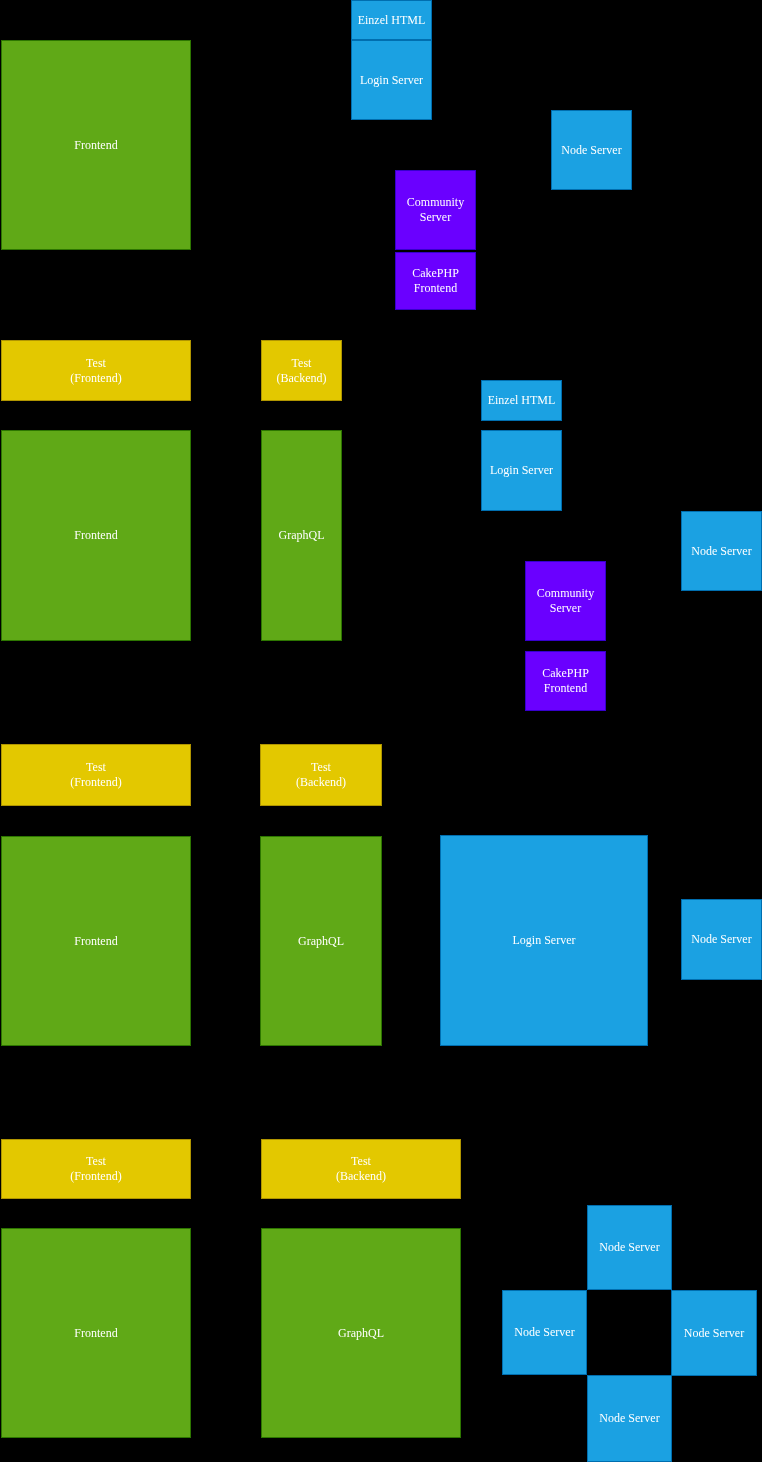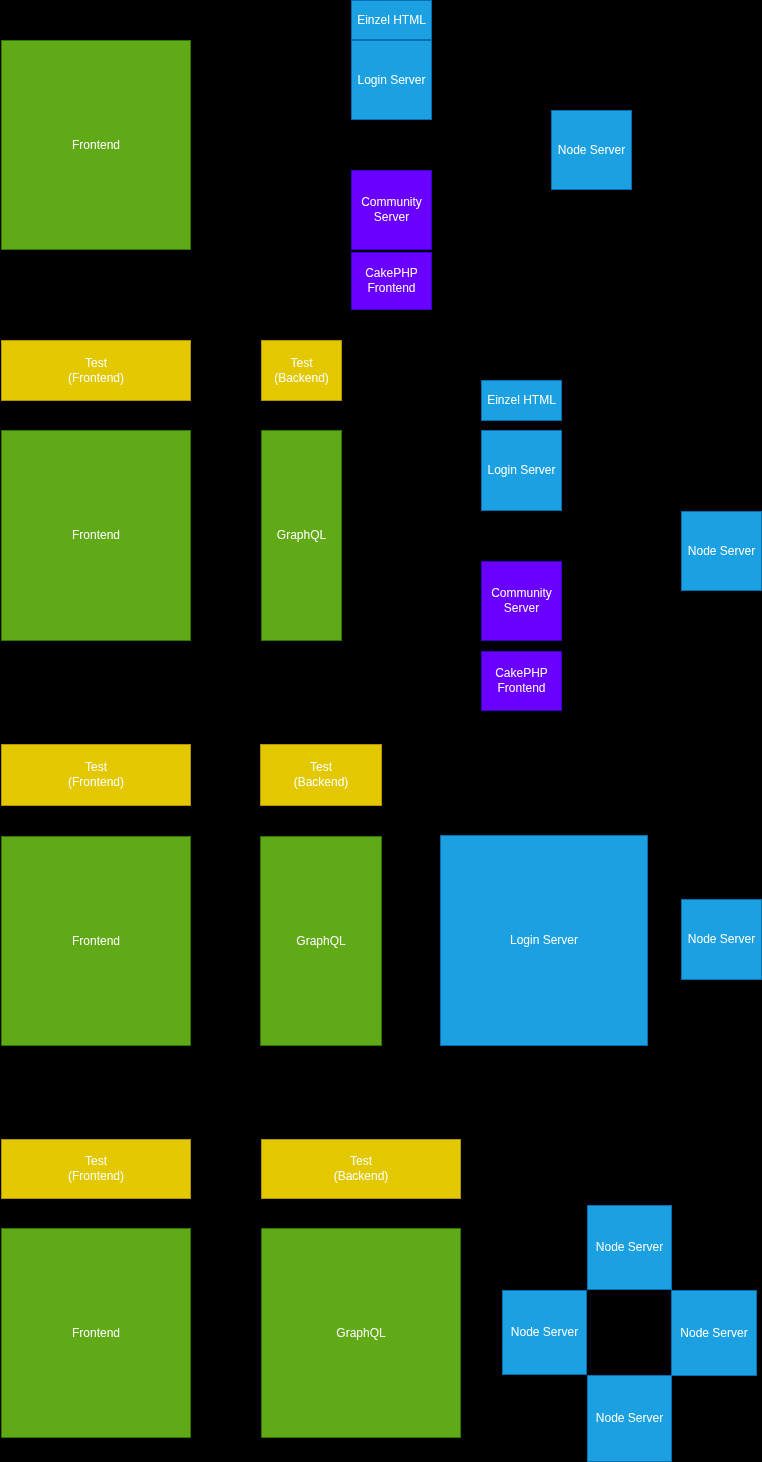--- a/index.html
+++ b/index.html
@@ -21,24 +21,25 @@
     border: 1px solid;
     display: flex;
     align-items: center;
     justify-content: center;
     text-align: center;
     color: var(--text, #fff);
     font-size: 12px;
     line-height: 1.25;
     white-space: pre-line;
     overflow: hidden;
+    font-family: Liberation Serif, serif;
   }
   .c-green  { background: var(--green-fill);  border-color: var(--green-stroke); }
   .c-blue   { background: var(--blue-fill);   border-color: var(--blue-stroke); }
-  .c-purple { background: var(--purple-fill); border-color: var(--purple-stroke); }
+  .c-purple { background: var(--purple-fill); border-color: var(--purple-stroke); margin-left: 44px; }
   .c-yellow { background: var(--yellow-fill); border-color: var(--yellow-stroke); }
 </style>
 </head>
 <body>
 
 <div class="canvas">
 
   <div>
     <div class="box c-green" style="left:1px;   top:40px;   width:190px; height:210px;">Frontend</div>
     <div class="box c-blue" style="left:351px; top:0px;    width:81px;  height:40px;">Einzel HTML</div>

